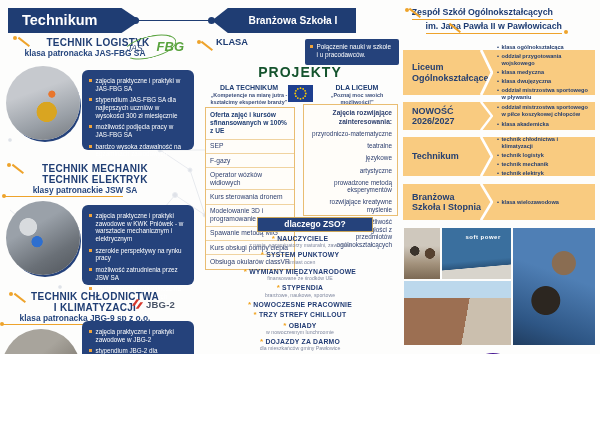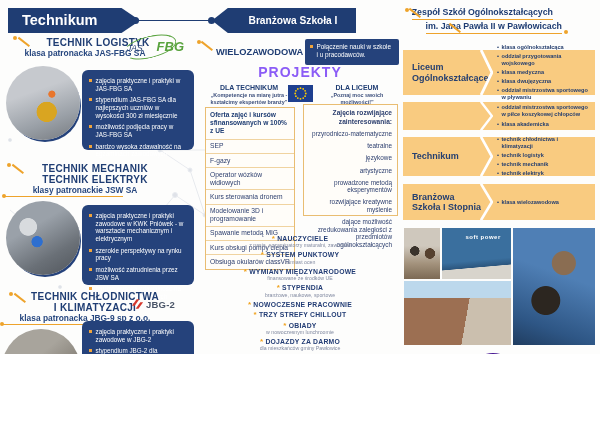--- a/index.html
+++ b/index.html
@@ -55,21 +55,21 @@
   .logo-jbg{position:absolute;left:131px;top:297px;width:56px;height:14px;display:flex;align-items:center;gap:2px;}
   .jbg-text{font-weight:800;font-size:9.5px;color:#4a5568;letter-spacing:.2px;}
 
   
   .klasa-t{position:absolute;left:216px;width:120px;font-weight:800;font-size:9.3px;color:#1f3d73;}
   .klasa-sub{position:absolute;left:216px;width:120px;font-weight:bold;font-size:7.6px;color:#27477f;}
   .note-box{position:absolute;left:305px;top:39px;width:94px;height:26px;background:#25427b;border-radius:2px;
             padding:4px 5px;display:flex;gap:3.5px;}
   .note-box .nb-t{font-size:6.4px;line-height:1.25;color:#fff;}
   .projekty{position:absolute;left:205px;top:64px;width:190px;text-align:center;font-weight:800;
-            font-size:14px;letter-spacing:1px;color:#8b5cf6;}
+            font-size:14px;letter-spacing:1px;color:#14532d;}
   .dla{position:absolute;text-align:center;}
   .dla-label{font-weight:800;font-size:7px;color:#1f3d73;}
   .dla-quote{font-weight:600;font-size:5.4px;color:#3c4f7c;line-height:1.25;margin-top:1px;}
   .euflag{position:absolute;left:288px;top:85px;width:25px;height:17px;}
   .obox{position:absolute;border:1px solid #e9bd72;background:#fffdf9;}
   .course-head{padding:3px 4px;font-weight:800;font-size:6.6px;line-height:1.25;color:#1f3d73;}
   .course-row{border-top:1px solid #f0d3a0;padding:2.6px 4px;font-size:6.7px;color:#2f4170;line-height:1.2;}
   .int-head{padding:4px 5px 2px;font-weight:bold;font-size:6.6px;color:#2f4170;text-align:right;line-height:1.3;}
   .int-item{padding:2.2px 5px;font-size:6.4px;color:#2f4170;text-align:right;line-height:1.2;}
   .why-banner{position:absolute;left:257px;top:217px;width:116px;height:15px;background:#25427b;
@@ -274,21 +274,21 @@
         <span class="nb-t" data-name="bullet-text">uzyskanie kwalifikacji do instalowania, projektowania i obsługi urządzeń chłodniczych, klimatyzacyjnych i pomp ciepła</span>
       </div>
     <div class="nb-item">
         <span class="nb-sq" data-name="bullet-square-icon"></span>
         <span class="nb-t" data-name="bullet-text">bardzo wysoka zdawalność na egzaminach zawodowych</span>
       </div>
   </div>
 
   <div class="diag" style="left:200px;top:45px" data-name="orange-accent-line"></div>
   <div class="odot" style="left:197px;top:40px" data-name="orange-accent-dot"></div>
-  <div class="klasa-t" style="top:47px" data-name="klasa-title-line2">WIELOZAWODOWA</div>
+  <div class="klasa-t" style="top:37px" data-name="klasa-title-line1">KLASA</div>
 
   <div class="note-box" data-name="note-box">
     <span class="nb-sq" data-name="bullet-square-icon"></span>
     <span class="nb-t" data-name="note-text">Połączenie nauki w szkole i u pracodawców.</span>
   </div>
 
   <div class="projekty" data-name="projects-heading">PROJEKTY</div>
 
   <div class="dla" style="left:203px;top:84px;width:92px" data-name="dla-technikum-block">
     <div class="dla-label" data-name="dla-technikum-label">DLA TECHNIKUM</div>
@@ -334,20 +334,21 @@
     <div class="int-head" data-name="interests-header">Zajęcia rozwijające zainteresowania:</div>
     <div class="int-item" data-name="interest-item">przyrodniczo-matematyczne</div>
     <div class="int-item" data-name="interest-item">teatralne</div>
     <div class="int-item" data-name="interest-item">językowe</div>
     <div class="int-item" data-name="interest-item">artystyczne</div>
     <div class="int-item" data-name="interest-item">prowadzone metodą eksperymentów</div>
     <div class="int-item" data-name="interest-item">rozwijające kreatywne myślenie</div>
     <div class="int-item" data-name="interest-item">dające możliwość zredukowania zaległości z przedmiotów ogólnokształcących</div>
   </div>
 
+  <div class="why-banner" data-name="why-zso-banner">dlaczego ZSO?</div>
 
   <div class="why-list" data-name="why-zso-list">
     <div class="why-item" data-name="list-item">
       <div class="why-label" data-name="why-item-label"><span class="ast" data-name="asterisk-bullet-icon">*</span><span>NAUCZYCIELE</span></div>
       <div class="why-sub" data-name="why-item-sub">z pasją, egzaminatorzy maturalni, zawodowi</div>
     </div>
     <div class="why-item" data-name="list-item">
       <div class="why-label" data-name="why-item-label"><span class="ast" data-name="asterisk-bullet-icon">*</span><span>SYSTEM PUNKTOWY</span></div>
       <div class="why-sub" data-name="why-item-sub">zamiast ocen</div>
     </div>
@@ -442,20 +443,21 @@
             <span>klasa dwujęzyczna</span>
           </div>
         <div class="row-item">
             <span class="dot">•</span>
             <span>oddział mistrzostwa sportowego w pływaniu</span>
           </div>
       </div>
     </div>
 
     <div class="row" style="top:52px;height:28px" data-name="program-row-nowosc">
+      <div class="row-label" data-name="program-row-label">NOWOŚĆ 2026/2027</div>
       <svg class="chev" viewBox="0 0 12 46" preserveAspectRatio="none" data-name="chevron-right-icon">
         <polyline points="1,0 11,23 1,46" fill="none" stroke="#fff" stroke-width="2.6"></polyline>
         </svg>
       <div class="row-items">
         <div class="row-item">
             <span class="dot">•</span>
             <span>oddział mistrzostwa sportowego w piłce koszykowej chłopców</span>
           </div>
         <div class="row-item">
             <span class="dot">•</span>

